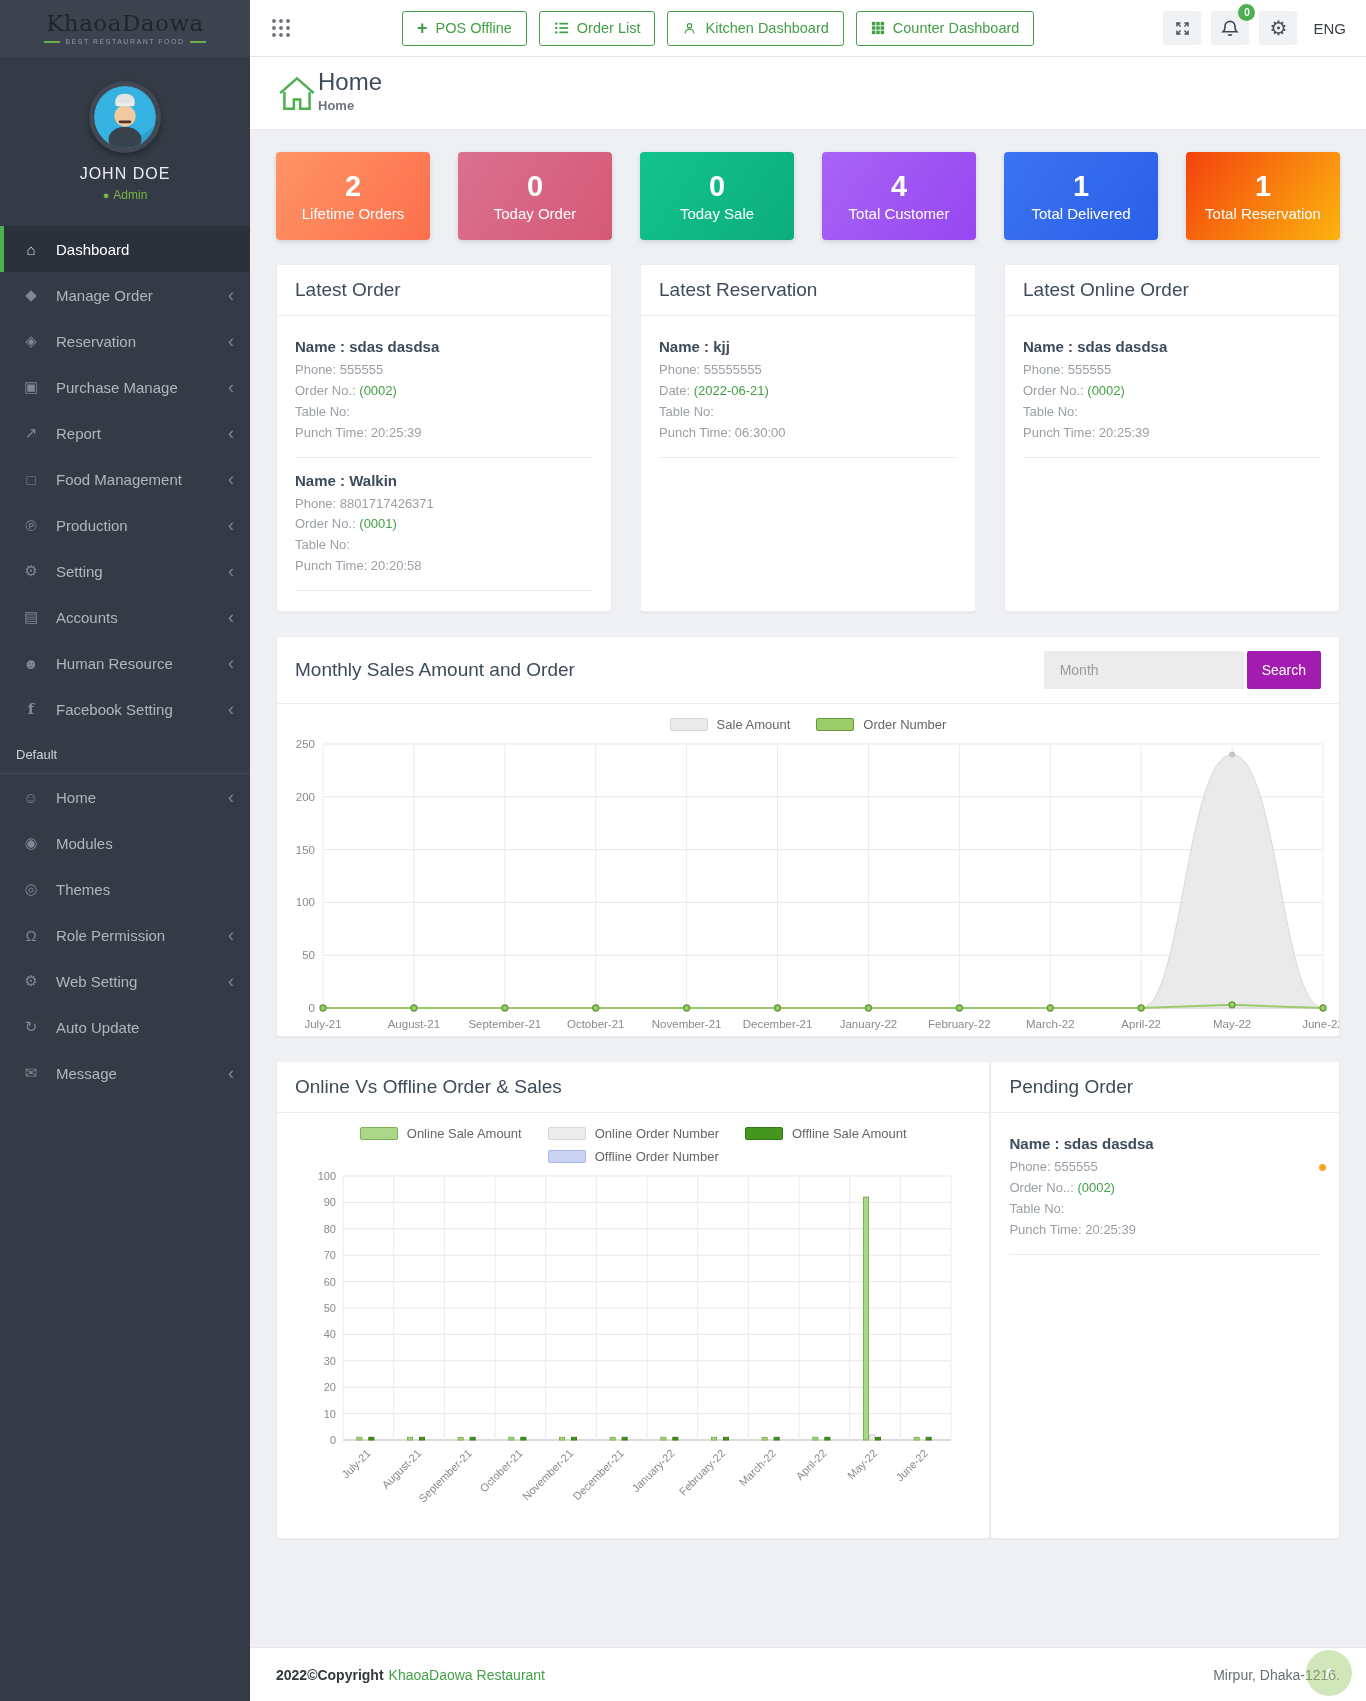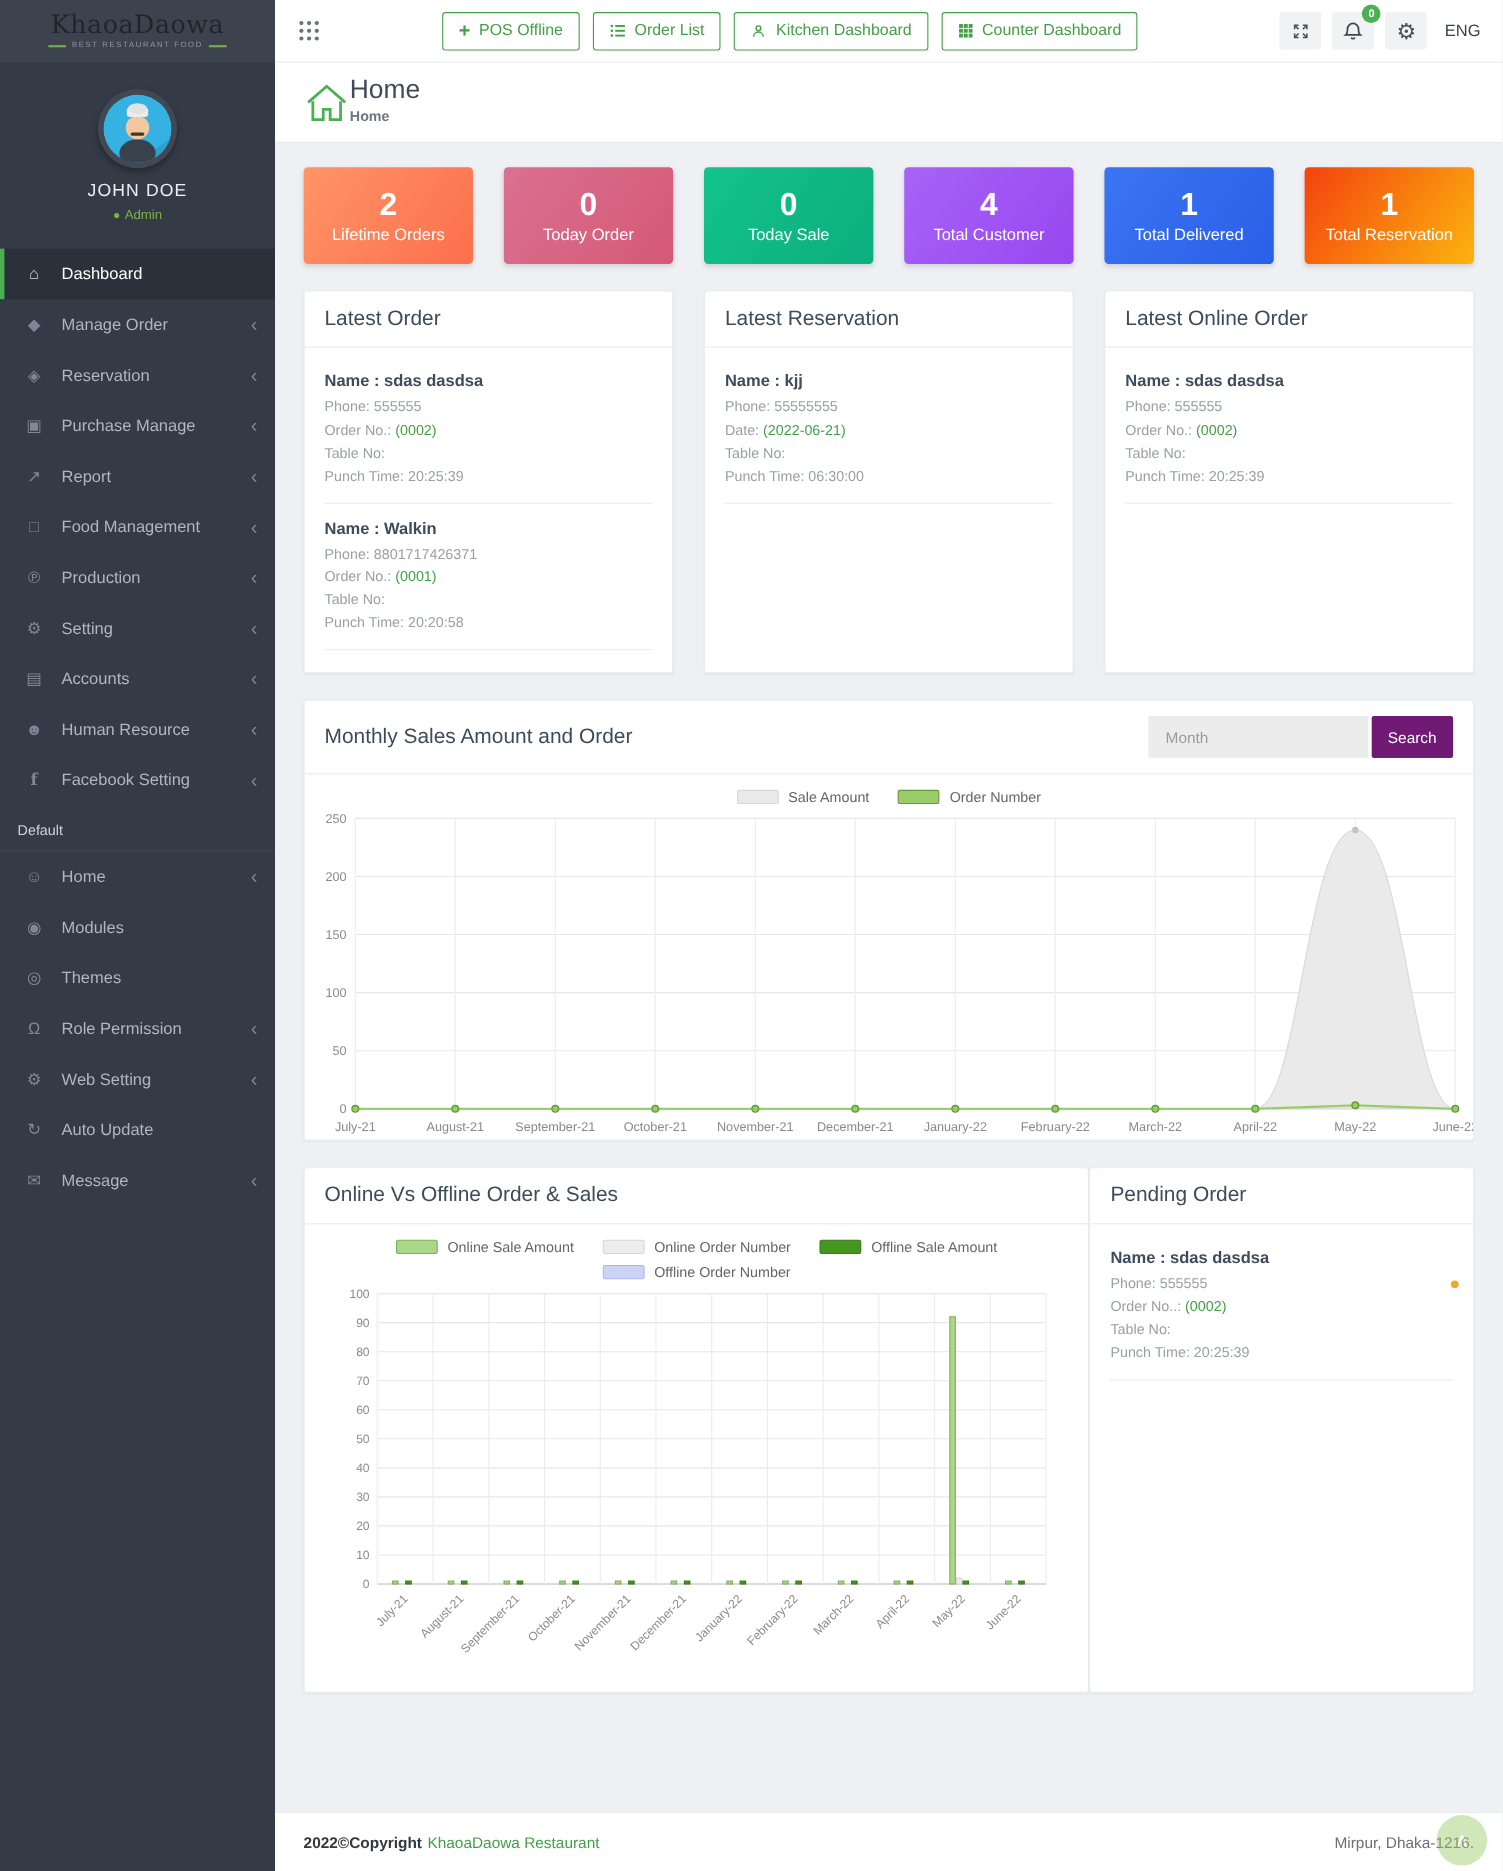--- a/index.html
+++ b/index.html
@@ -67,21 +67,21 @@
   .panels3 .panel{flex:1;min-height:348px}
   .entry{padding:14px 0 13px;border-bottom:1px solid #ececec}
   .entry .nm{font-size:15px;font-weight:bold;color:var(--title);margin-bottom:5px}
   .entry .ln{font-size:13px;color:var(--muted);line-height:1.6}
   .entry .val{color:var(--accent)}
 
   .monthly{margin-bottom:24px}
   .panel-h .controls{margin-left:auto;display:flex;gap:3px}
   .month-input{width:200px;height:38px;background:#ececec;border:none;padding:0 16px;font-size:14px;color:#555;outline:none}
   .month-input::placeholder{color:#9b9b9b}
-  .search-btn{height:38px;padding:0 15px;background:#701a75;color:#fff;border:none;font-size:14px;border-radius:2px;cursor:pointer}
+  .search-btn{height:38px;padding:0 15px;background:#a21caf;color:#fff;border:none;font-size:14px;border-radius:2px;cursor:pointer}
 
   .legend-row{display:flex;justify-content:center;align-items:center;column-gap:26px;row-gap:8px;padding:13px 10px 2px;flex-wrap:wrap}
   .lg{display:flex;align-items:center;gap:9px;font-size:13px;color:#666}
   .lg .sw{width:38px;height:13px;border-radius:2px;border:1px solid transparent}
   svg.chart{display:block;margin:0 auto}
 
   .bottom{display:flex;align-items:center}
   .chart2{flex:2.05;min-height:478px}
   .pending{flex:1;position:relative;min-height:478px}
   .odot{position:absolute;right:13px;top:102px;width:7px;height:7px;border-radius:50%;background:#f5a623}

